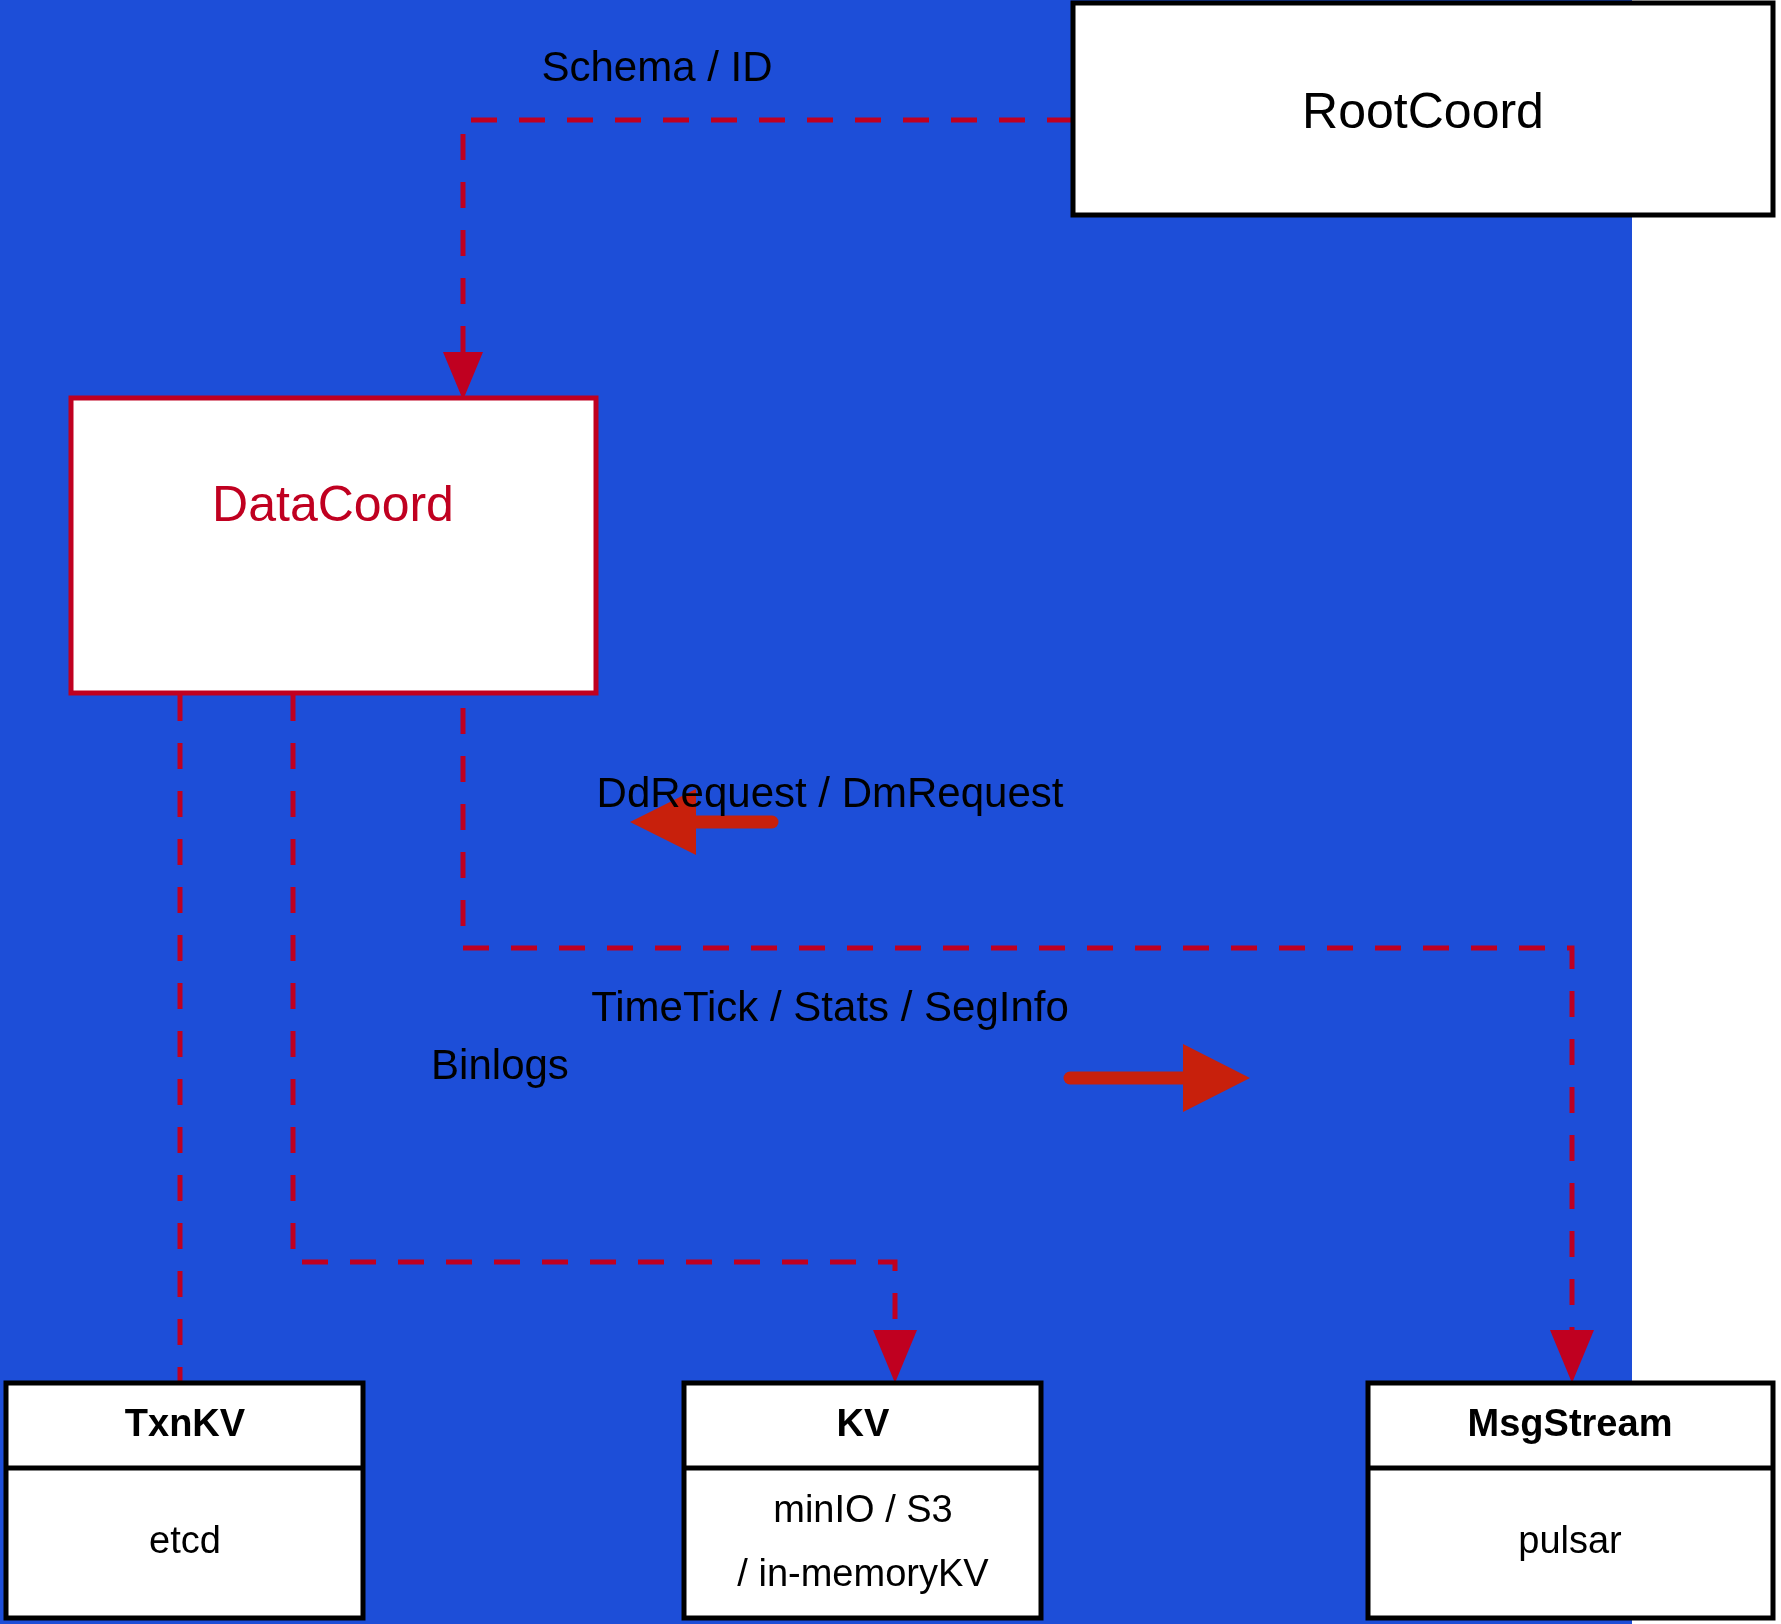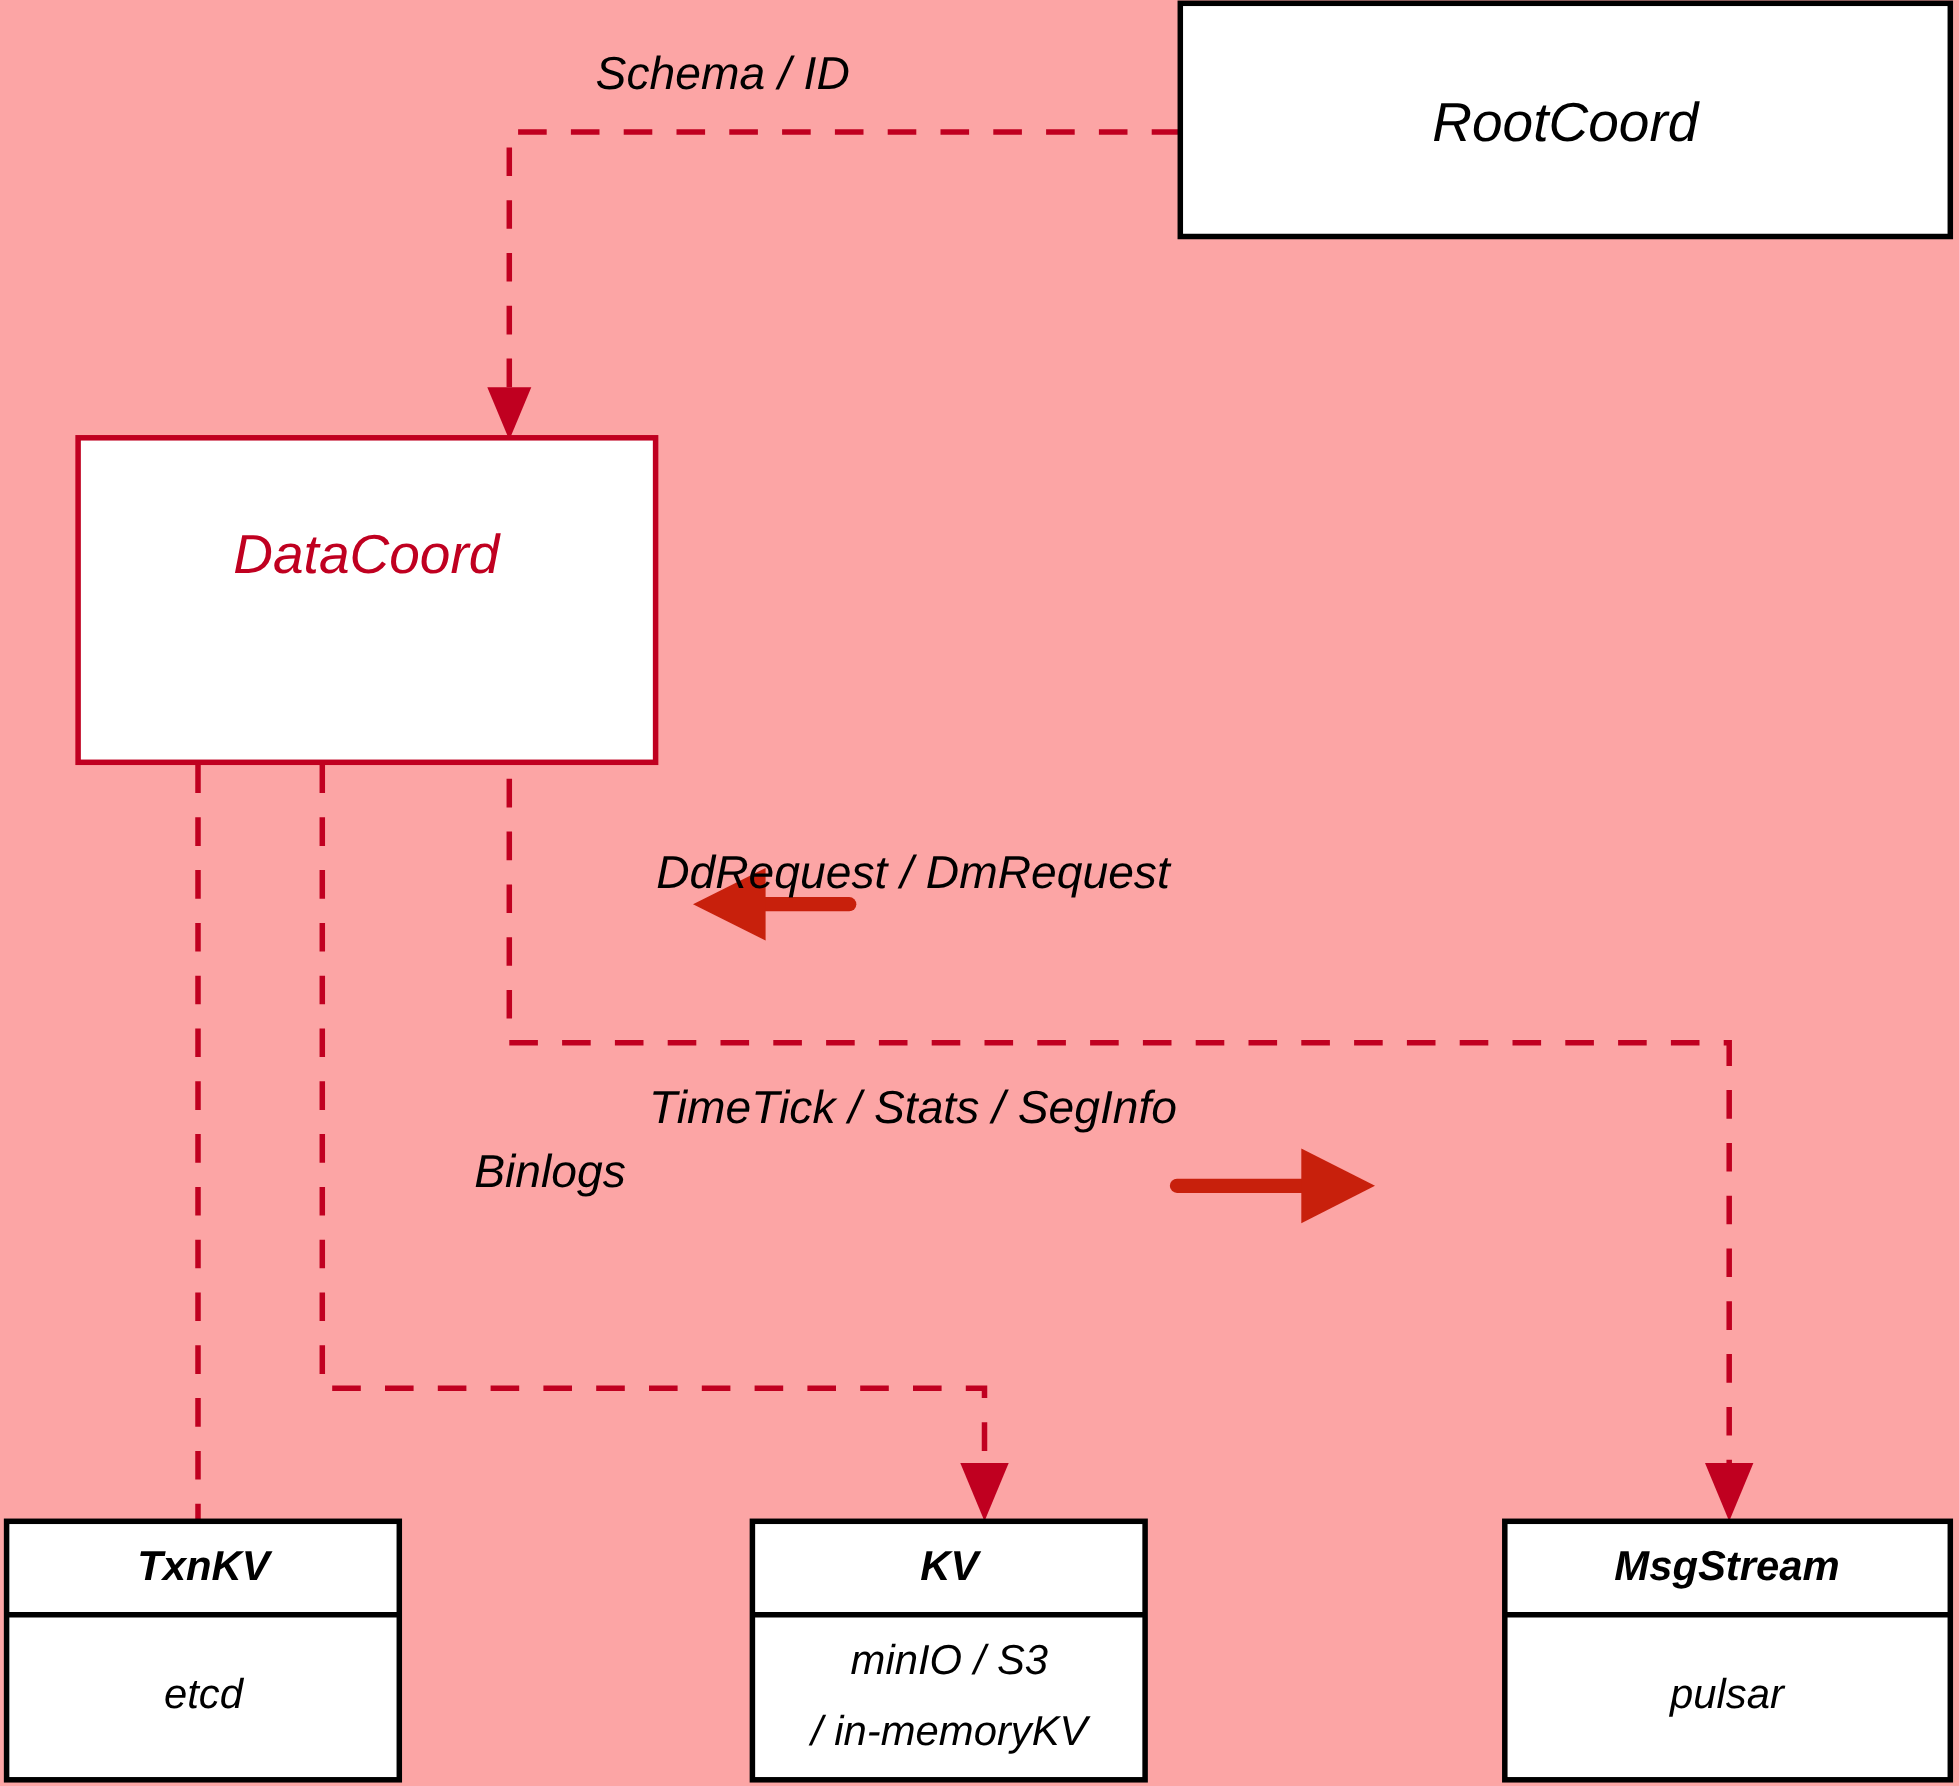--- a/index.html
+++ b/index.html
@@ -8,24 +8,23 @@
     background: #ffffff;
   }
   body {
     width: 1781px;
     height: 1624px;
     font-family: "Liberation Sans", sans-serif;
     overflow: hidden;
   }
   #diagram-root {
     position: relative;
-    width: 1781px;
+    width: 1632px;
     height: 1624px;
-    background: #fca5a5;
-    font-style: italic;
+    background: #1d4ed8;
   }
   svg.diagram {
     display: block;
     width: 1781px;
     height: 1624px;
   }
   .box-black { stroke: #000000; stroke-width: 5; fill: #ffffff; }
   .box-red { stroke: #c00020; stroke-width: 5; fill: #ffffff; }
   .divider-black { stroke: #000000; stroke-width: 5; }
   .dashed-red {

